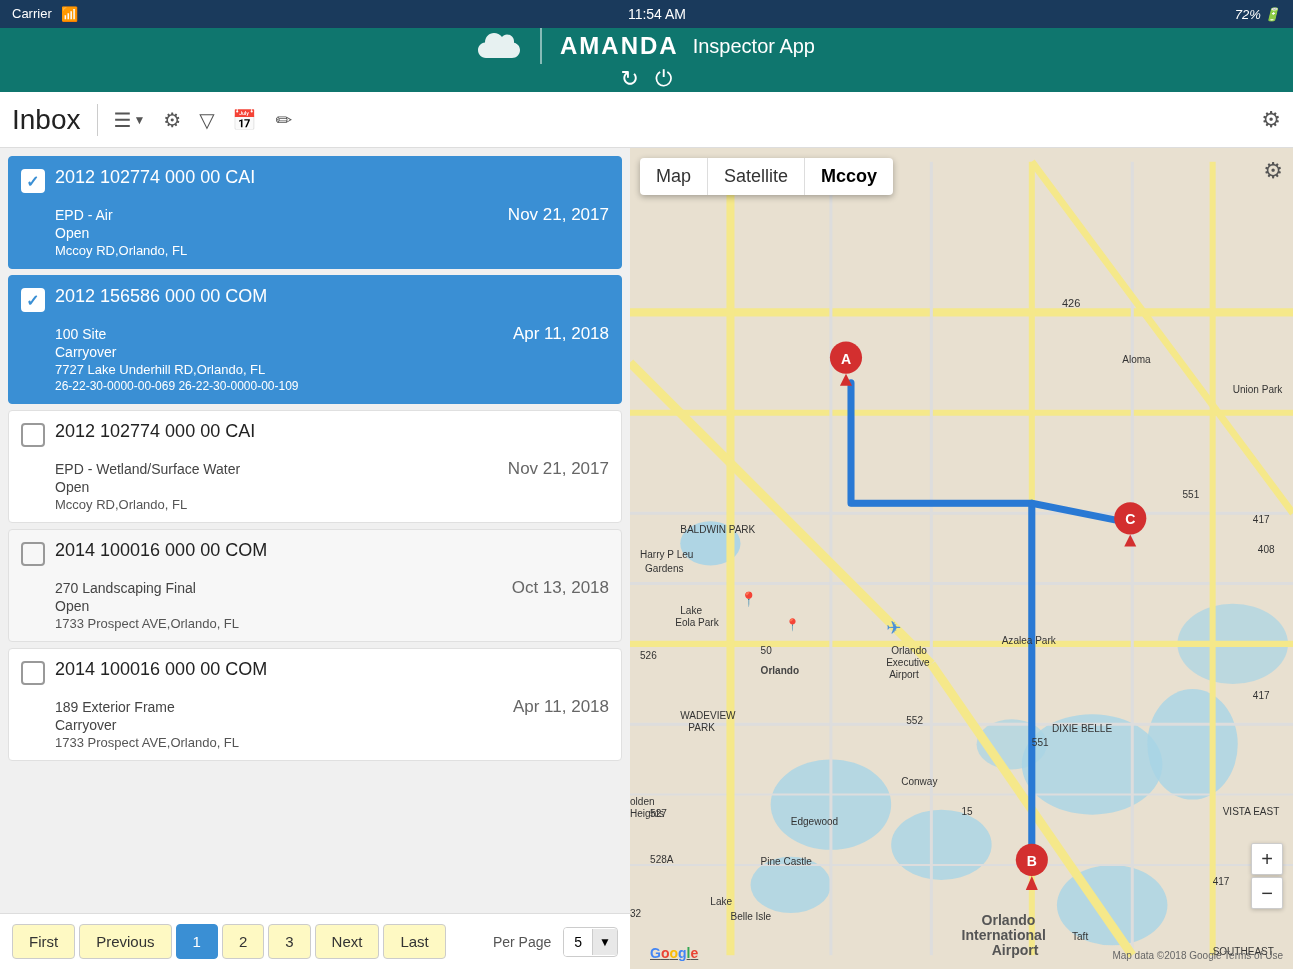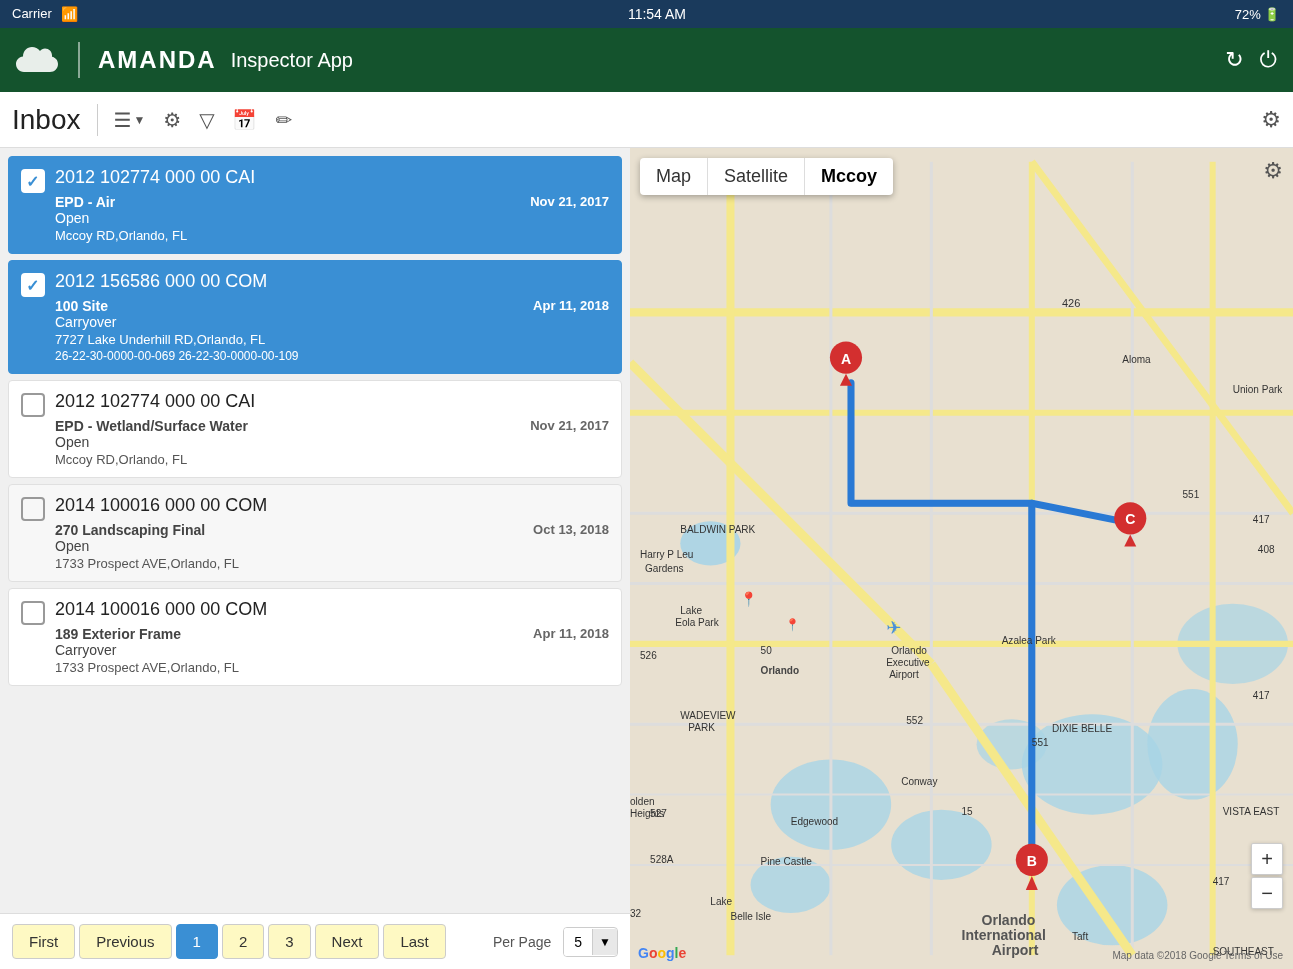--- a/index.html
+++ b/index.html
@@ -11,30 +11,31 @@
       color: white;
       display: flex;
       justify-content: space-between;
       align-items: center;
       padding: 4px 12px;
       height: 28px;
       font-size: 13px;
     }
     .status-bar .left { display: flex; gap: 10px; }
     .status-bar .center { font-size: 14px; font-weight: 500; }
-    .status-bar .right { display: flex; align-items: center; gap: 4px; }
+    .status-bar .right { display: flex; align-items: center; gap: 4px; font-style: italic; }
 
     
     .app-header {
-      background: #14532d;
+      background: #0f766e;
       display: flex;
       align-items: center;
       justify-content: space-between;
       padding: 0 16px;
       height: 64px;
+      flex-direction: column;
     }
     .app-logo {
       display: flex;
       align-items: center;
       color: white;
       gap: 10px;
     }
     .app-logo .cloud-icon {
       width: 44px;
       height: 32px;
@@ -167,30 +168,29 @@
     .list-item.selected .item-type,
     .list-item.selected .item-status,
     .list-item.selected .item-address,
     .list-item.selected .item-extra,
     .list-item.selected .item-date {
       color: white;
     }
     .list-item .item-row {
       display: flex;
       justify-content: space-between;
-      align-items: flex-start;
-      margin-top: 6px;
-      font-weight: bold;
+      align-items: center;
+      margin-top: 17px;
     }
     .list-item .item-type {
       font-size: 14px;
       color: #444;
     }
     .list-item .item-date {
-      font-size: 13px;
+      font-size: 17px;
       color: #666;
     }
     .list-item .item-status {
       font-size: 14px;
       color: #444;
     }
     .list-item .item-address {
       font-size: 13px;
       color: #555;
       margin-top: 2px;
@@ -336,24 +336,25 @@
       bottom: 100px;
       right: 14px;
       font-size: 22px;
       cursor: pointer;
       z-index: 10;
     }
 
     .google-logo {
       position: absolute;
       bottom: 8px;
-      left: 8px;
+      left: 20px;
       font-size: 13px;
       color: #555;
       z-index: 10;
+      text-decoration: underline;
     }
     .map-attribution {
       position: absolute;
       bottom: 8px;
       right: 10px;
       font-size: 10px;
       color: #666;
       z-index: 10;
     }
 

